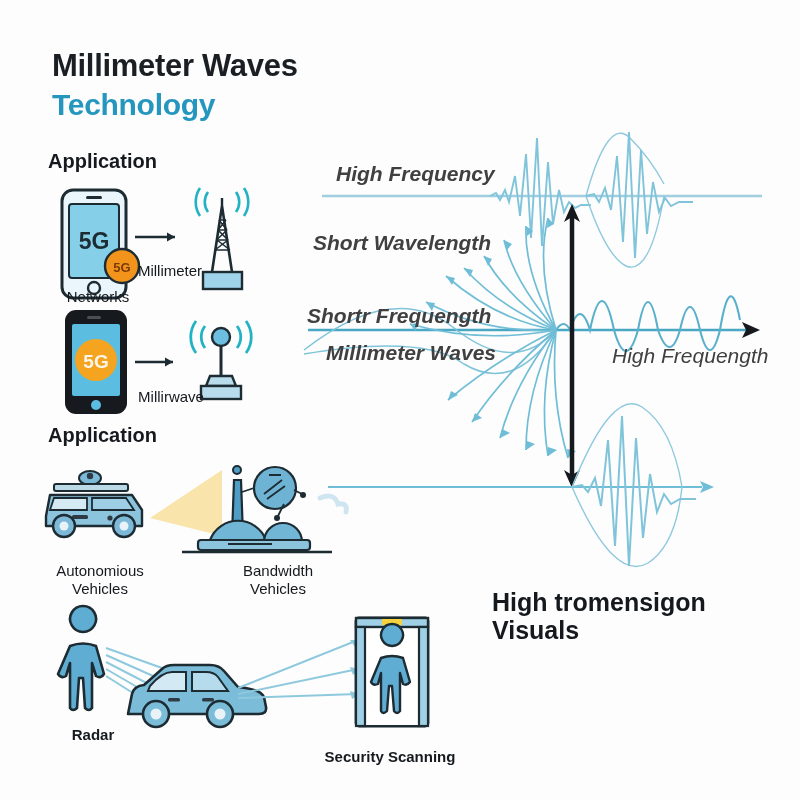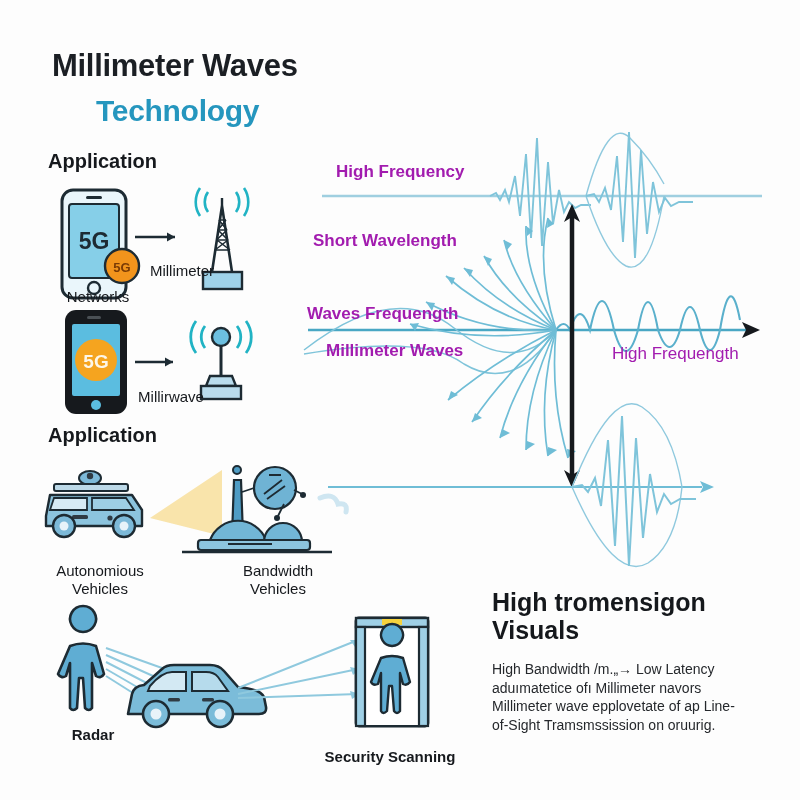--- a/index.html
+++ b/index.html
@@ -13,42 +13,42 @@
   .stage{position:absolute;inset:0;}
   .abs{position:absolute;}
 
   
   #title-main{
     left:52px;top:48px;
     font-size:31px;font-weight:bold;color:#1b1f24;
     letter-spacing:-0.3px;
   }
   #title-sub{
-    left:52px;top:94px;
+    left:52px;top:88px;
     font-size:30px;font-weight:bold;color:#2596be;
     letter-spacing:-0.3px;
-    margin-left:44px;
   }
   .section-head{
     font-size:20px;font-weight:bold;color:#16191d;
   }
   #head-app-1{left:48px;top:150px;}
   #head-app-2{left:48px;top:424px;}
 
   
   .cap{
     font-size:15px;color:#16191d;font-weight:normal;
     text-align:center;line-height:1.18;
   }
   .cap.bold{font-weight:bold;}
 
   
   .wlabel{
-    font-size:17px;font-weight:bold;color:#a21caf;
+    font-size:21px;font-weight:bold;color:#404040;
     white-space:nowrap;
+    font-style:italic;
   }
 
   
   #info-title{
     left:492px;top:588px;width:260px;
     font-size:25px;font-weight:bold;color:#15181c;
     line-height:1.12;
   }
   #info-body{
     left:492px;top:660px;width:258px;
@@ -127,21 +127,21 @@
         <path d="M170 196 L192 196 L196 206 L166 206 Z" fill="#b9dced" stroke="#1d2b33" stroke-width="2.4"></path>
         <rect x="161" y="206" width="40" height="13" fill="#b9dced" stroke="#1d2b33" stroke-width="2.4"></rect>
         <path d="M165 168 a 18 18 0 0 1 0 -22" fill="none" stroke="#21b3c4" stroke-width="2.8"></path>
         <path d="M156 173 a 27 27 0 0 1 0 -32" fill="none" stroke="#21b3c4" stroke-width="2.8"></path>
         <path d="M197 168 a 18 18 0 0 0 0 -22" fill="none" stroke="#21b3c4" stroke-width="2.8"></path>
         <path d="M206 173 a 27 27 0 0 0 0 -32" fill="none" stroke="#21b3c4" stroke-width="2.8"></path>
       </g>
     </svg>
   </div>
 
-  <div class="abs cap" style="left:105px;top:262px;width:130px;padding-left:12px;">Millimeter</div>
+  <div class="abs cap" style="left:105px;top:262px;width:130px;">Millimeter</div>
   <div class="abs cap" style="left:33px;top:288px;width:130px;">Networks</div>
   <div class="abs cap" style="left:106px;top:388px;width:130px;">Millirwave</div>
 
   <div class="abs" style="left:32px;top:458px;width:330px;height:110px;">
     <svg width="330" height="110" viewBox="0 0 330 110">
 
       <path d="M118 60 L190 12 L190 78 Z" fill="#f7d98a" opacity="0.72"></path>
 
       <g>
         <ellipse cx="58" cy="20" rx="11" ry="7" fill="#7cb9d8" stroke="#1d2b33" stroke-width="2"></ellipse>
@@ -317,20 +317,19 @@
 
       <path d="M282 377 q 40 -100 70 -80 q 30 20 40 80" fill="none" stroke="#8fc9de" stroke-width="1.4"></path>
       <path d="M282 377 q 42 96 76 76 q 28 -18 34 -76" fill="none" stroke="#8fc9de" stroke-width="1.4"></path>
       <path d="M282 377 l 10 -2 l 6 7 l 7 -14 l 6 28 l 7 -66 l 7 106 l 7 -130 l 7 150
                l 7 -128 l 7 100 l 7 -64 l 7 38 l 7 -18 l 7 10 l 9 -5 l 16 0" fill="none" stroke="#7fc4da" stroke-width="2"></path>
     </svg>
   </div>
 
   <div class="abs wlabel" style="left:336px;top:162px;">High Frequency</div>
   <div class="abs wlabel" style="left:313px;top:208px;margin-top:23px;">Short Wavelength</div>
-  <div class="abs wlabel" style="left:307px;top:304px;">Waves Frequength</div>
+  <div class="abs wlabel" style="left:307px;top:304px;">Shortr Frequength</div>
   <div class="abs wlabel" style="left:326px;top:341px;">Millimeter Waves</div>
   <div class="abs wlabel" style="left:612px;top:344px;font-weight:normal;">High Frequength</div>
 
   <div class="abs" id="info-title">High tromensigon Visuals</div>
-  <div class="abs" id="info-body">High Bandwidth /m.„→ Low Latency aduımatetice ofı Millimeter navors Millimeter wave epplovetate of ap Line-of-Sight Tramsmssission on oruurig.</div>
 
 </div>
 
 </body></html>

